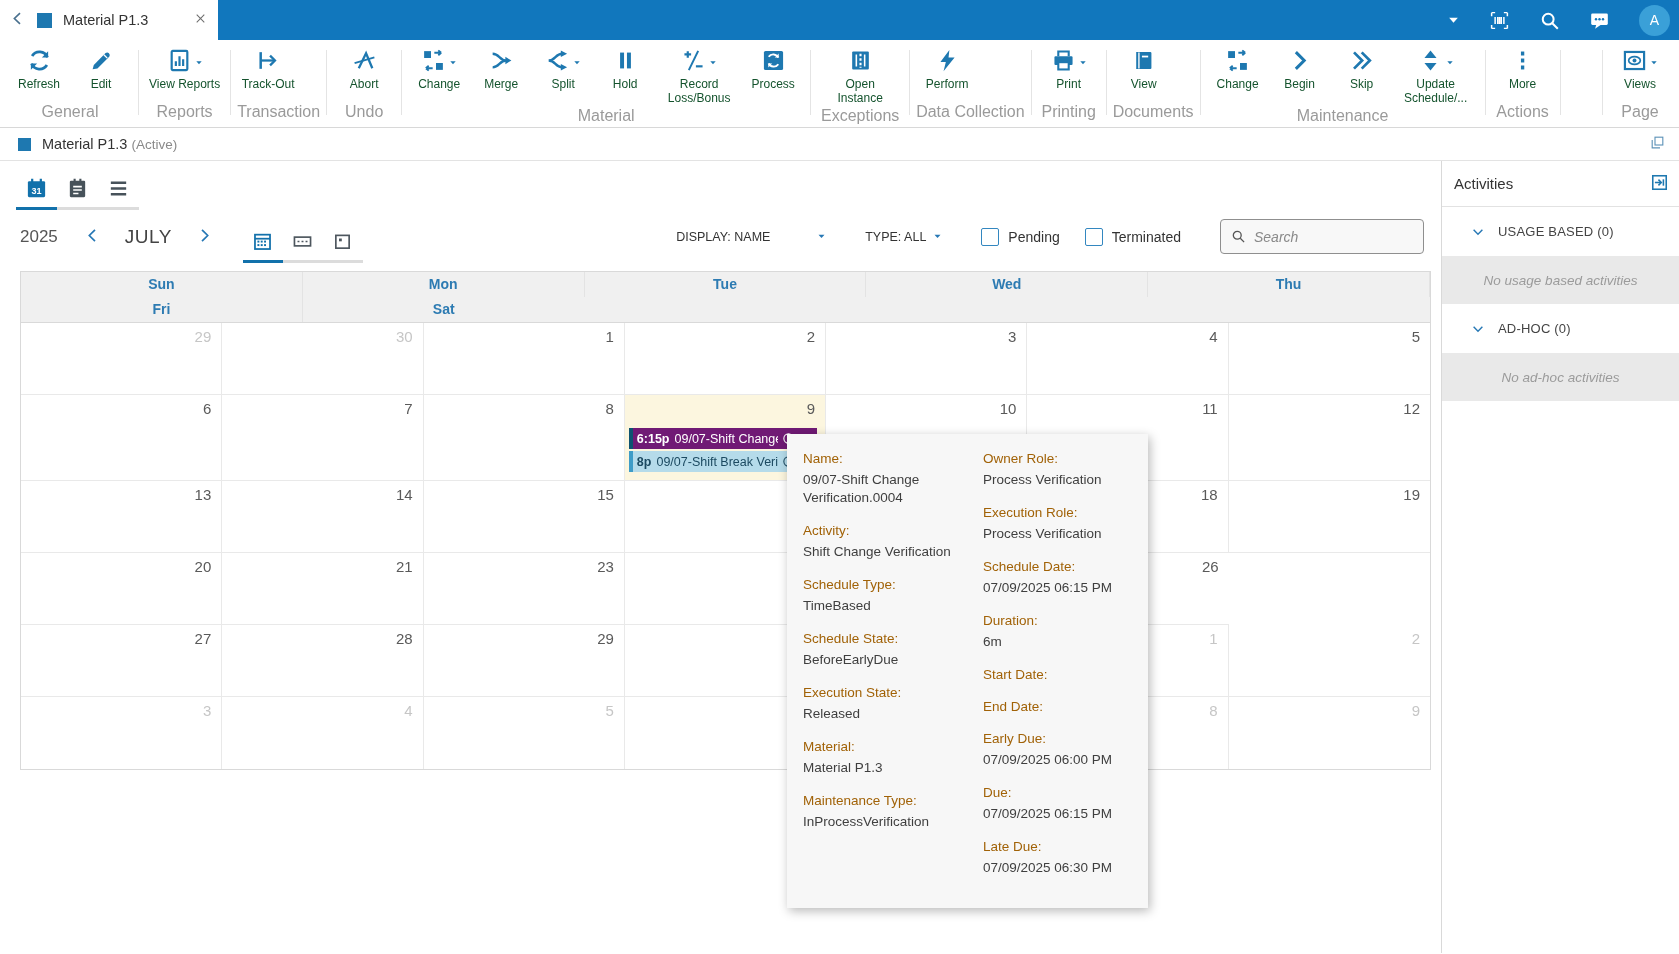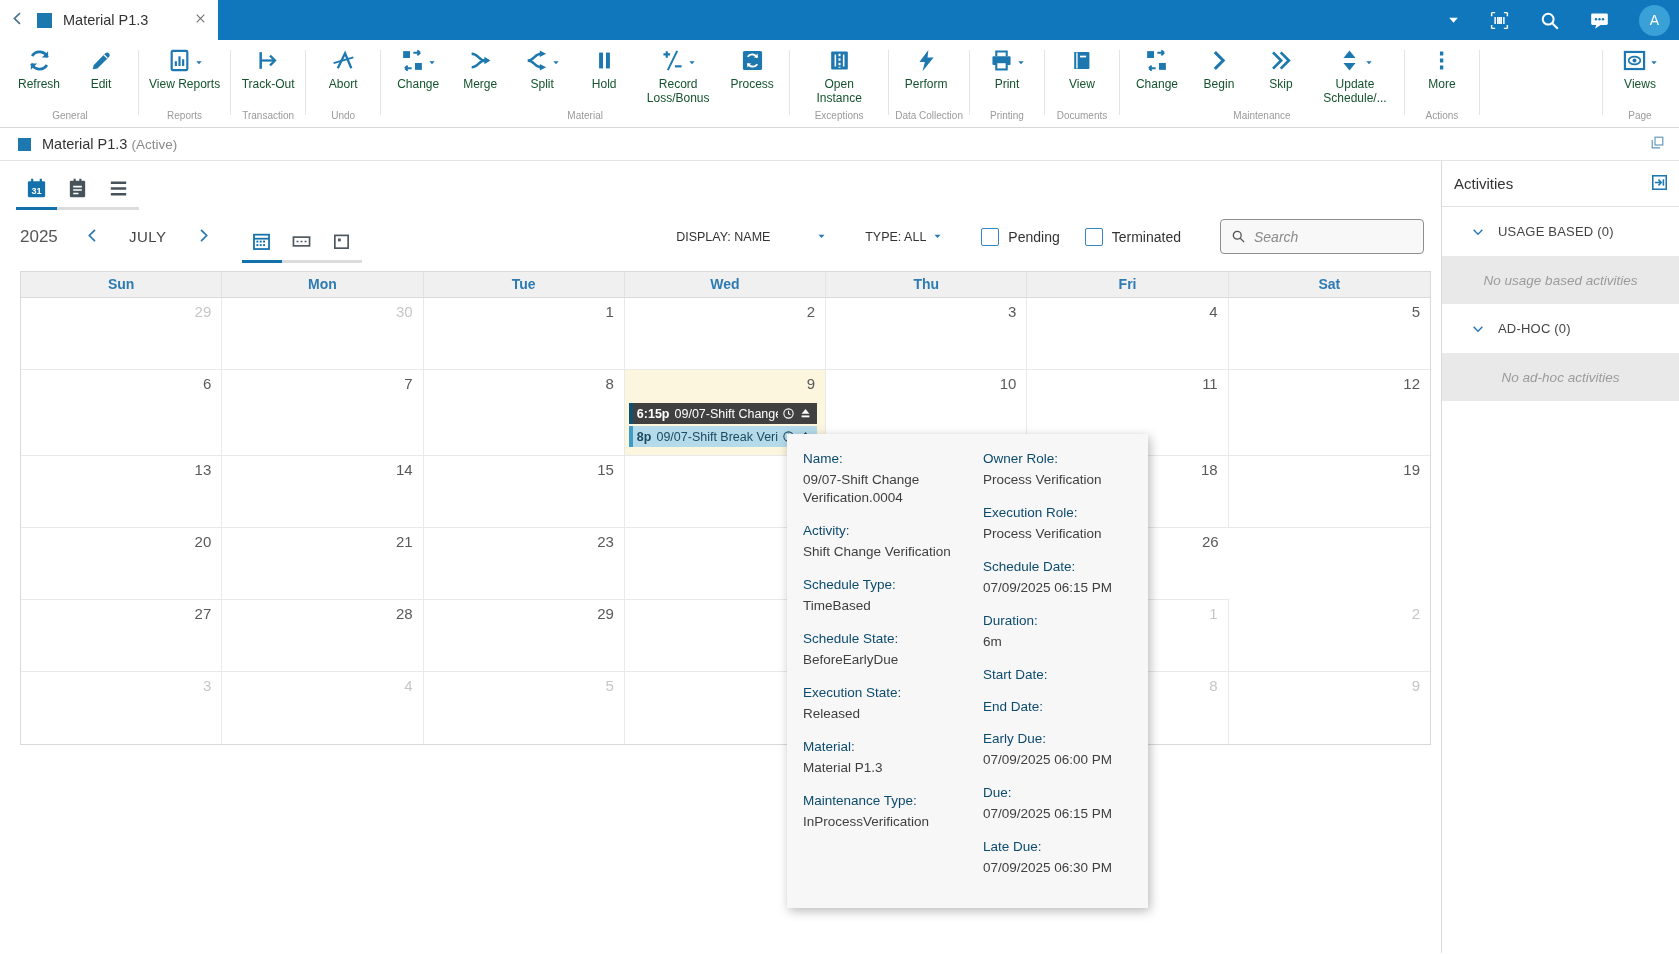--- a/index.html
+++ b/index.html
@@ -23,21 +23,21 @@
 
 .ribbon{height:88px;border-bottom:1px solid #d8d8d8;display:flex;align-items:stretch;padding:0 4px;background:#fff}
 .rgroup{display:flex;flex-direction:column}
 .rbtns{display:flex;flex:1;padding:7px 5px 0;gap:2px;align-items:flex-start}
 .rbtn{min-width:60px;display:flex;flex-direction:column;align-items:center;background:none;border:none;cursor:pointer;padding:0 3px}
 .icwrap{height:27px;display:flex;align-items:flex-start;padding-top:1px;color:#1e78b0;position:relative}
 .icwrap svg{width:25px;height:25px}
 .rcaret{color:#1e78b0;margin-left:3px;margin-top:7px}
 .rcaret svg{width:8px;height:8px}
 .rlabel{font-size:12px;color:#14532d;line-height:13.5px;text-align:center;margin-top:4px;max-width:78px;font-family:inherit}
-.glabel{font-size:10px;color:#9a9a9a;text-align:center;padding:2px 4px 6px;white-space:nowrap}
+.glabel{font-size:16px;color:#9a9a9a;text-align:center;padding:2px 4px 6px;white-space:nowrap}
 .rdiv{width:1px;background:#e4e4e4;margin:10px 2px 12px;flex:none}
 .rspacer{flex:1}
 
 .titlebar{height:33px;border-bottom:1px solid #e3e3e3;display:flex;align-items:center;padding:0 14px 0 18px}
 .tbsq{width:13px;height:13px;background:#1e78b0;margin-right:11px}
 .tbtitle{font-size:14.5px;color:#333}
 .tbstatus{font-size:13.5px;color:#8a8a8a;margin-left:4px}
 .expandbtn{margin-left:auto;background:none;border:none;color:#5e93b8;cursor:pointer;display:flex}
 .expandbtn svg{width:15px;height:15px}
 
@@ -46,65 +46,65 @@
 
 .viewtabs{display:flex;padding-left:16px;height:49px;align-items:flex-end}
 .vtab{width:41px;display:flex;justify-content:center;padding:8px 0 7px;border-bottom:3px solid #dcdcdc;background:none;cursor:pointer;color:#47525a;border-top:none;border-left:none;border-right:none}
 .vtab svg{width:23px;height:23px}
 .vtab.active{border-bottom-color:#1271ab;color:#1271ab}
 
 .toolbar{display:flex;align-items:center;height:53px;padding:0 17px 0 20px}
 .tyear{font-size:17px;color:#555}
 .tnav{background:none;border:none;color:#2778b5;cursor:pointer;display:flex;align-items:center;margin-left:26px}
 .tnav svg{width:17px;height:17px}
-.tmonth{font-size:15px;color:#444;letter-spacing:.5px;margin:0 24px;min-width:46px;text-align:center}
+.tmonth{font-size:19px;color:#444;letter-spacing:.5px;margin:0 24px;min-width:46px;text-align:center}
 .scales{display:flex;margin-left:30px;align-self:flex-end}
 .scale{width:40px;display:flex;justify-content:center;padding:8px 0 8px;border-bottom:3px solid #dcdcdc;background:none;border-top:none;border-left:none;border-right:none;cursor:pointer;color:#4d565e}
 .scale.active{border-bottom-color:#1271ab;color:#1271ab}
 .scale svg{width:21px;height:21px}
 .tright{margin-left:auto;display:flex;align-items:center;gap:39px}
 .filter{display:flex;align-items:center;font-size:12.5px;color:#333;cursor:pointer;white-space:nowrap}
 .filter.wide{width:150px;justify-content:space-between}
 .fcaret{color:#2778b5;margin-left:7px;display:flex}
 .fcaret svg{width:9px;height:9px}
 .chk{display:flex;align-items:center;gap:9px;font-size:14px;color:#333;cursor:pointer;white-space:nowrap}
 .chkbox{width:18px;height:18px;border:1px solid #3387c0;border-radius:2px;background:#fff;flex:none}
 .searchbox{width:204px;height:35px;border:1px solid #8f8f8f;border-radius:4px;background:#f8f8f8;display:flex;align-items:center;padding:0 10px;gap:8px}
 .searchicon{color:#555;display:flex}
 .searchicon svg{width:15px;height:15px}
 .searchbox input{border:none;background:transparent;outline:none;font-style:italic;font-size:14px;color:#555;width:100%;font-family:inherit}
 .searchbox input::placeholder{color:#8a8a8a;font-style:italic}
 
 .calgrid{margin:8px 10px 0 20px;border:1px solid #d9d9d9}
-.calhead{display:grid;grid-template-columns:repeat(7,1fr);background:#f0f0f0;border-bottom:1px solid #d9d9d9}
+.calhead{display:grid;grid-template-columns:repeat(5,1fr);background:#f0f0f0;border-bottom:1px solid #d9d9d9}
 .calhead .dh{height:25px;line-height:25px;text-align:center;color:#2d7bb2;font-weight:bold;font-size:14px;border-right:1px solid #e3e3e3}
 .calhead .dh:last-child{border-right:none}
 .calrow{display:grid;grid-template-columns:repeat(7,1fr)}
 .ccell{height:72px;border-right:1px solid #e9e9e9;border-bottom:1px solid #e9e9e9;position:relative;background:#fff}
 .calrow.tall .ccell{height:86px}
 .calrow:last-child .ccell{border-bottom:none}
 .ccell:last-child{border-right:none}
 .ccell.today{background:#fcf6df}
 .cdate{position:absolute;top:5px;right:10px;font-size:15px;color:#5a5a5a}
 .ccell.out .cdate{color:#c6c6c6}
 .evts{position:absolute;top:33px;left:4px;right:8px;display:flex;flex-direction:column;gap:2px}
 .pill{height:21px;display:flex;align-items:center;padding:0 5px 0 4px;font-size:12.5px;border-left:4px solid;cursor:pointer}
-.pill.solid{background:#404040;border-left-color:#0d5371;color:#fff}
+.pill.solid{background:#701a75;border-left-color:#0d5371;color:#fff}
 .pill.light{background:#b5dbea;border-left-color:#3e9cc7;color:#1c4a61}
 .ptime{font-weight:bold;margin-right:5px}
 .ptitle{flex:1;white-space:nowrap;overflow:hidden;min-width:0}
 .pic{display:flex;margin-left:4px;flex:none}
 .pic svg{width:13px;height:13px}
 
 .tooltip{position:absolute;left:787px;top:434px;width:361px;min-height:474px;background:#f7f7f7;box-shadow:2px 3px 10px rgba(0,0,0,.28);padding:16px 14px 16px 16px;display:flex;gap:22px;z-index:5}
 .tcol{display:flex;flex-direction:column}
 .tcol.left{width:158px;flex:none}
 .tcol.right{flex:1}
 .tfield{margin-bottom:15px}
-.tlabel{color:#0c4a6e;font-size:13.5px;line-height:17px}
+.tlabel{color:#a16207;font-size:13.5px;line-height:17px}
 .tvalue{color:#3f3f3f;font-size:13.5px;line-height:18px;margin-top:4px;overflow-wrap:break-word}
 
 .sidebar{width:238px;border-left:1px solid #d9d9d9;background:#fff}
 .sbhead{height:46px;display:flex;align-items:center;padding:0 11px 0 12px;border-bottom:1px solid #e2e2e2}
 .sbtitle{font-size:15px;color:#333}
 .sbpanel{margin-left:auto;background:none;border:none;color:#1e78b0;cursor:pointer;display:flex}
 .sbpanel svg{width:17px;height:17px}
 .sbrow{height:49px;display:flex;align-items:center;padding-left:29px;gap:13px;cursor:pointer}
 .sbchev{color:#2778b5;display:flex}
 .sbchev svg{width:14px;height:14px}

